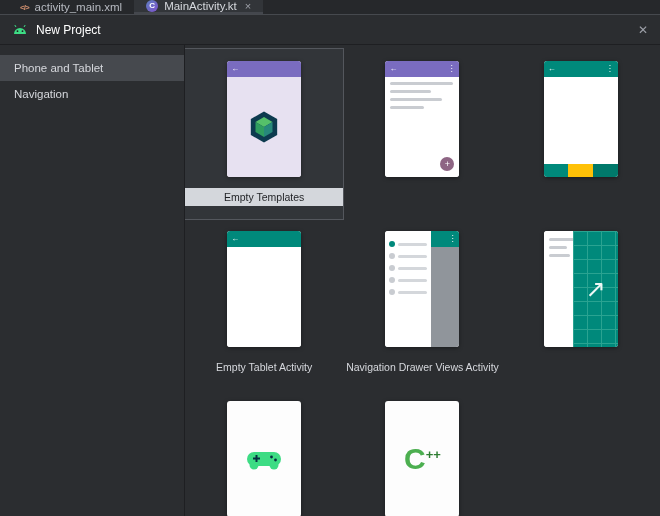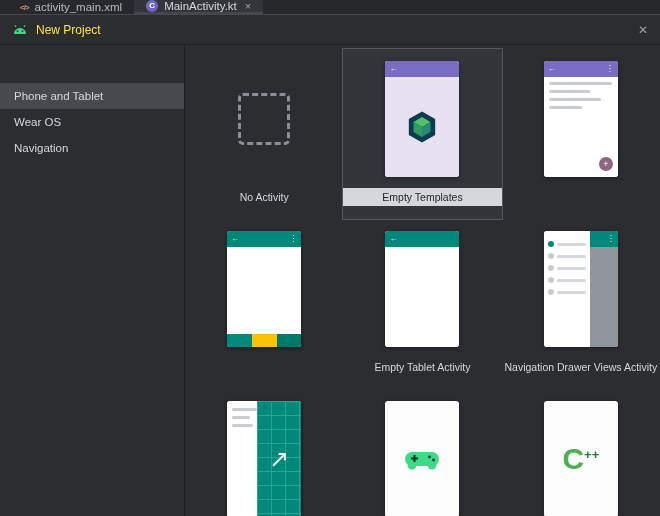--- a/index.html
+++ b/index.html
@@ -13,30 +13,30 @@
   .tab.active { background:#323539; color:#d5d8dd; border-bottom:2px solid #44474d; }
   .tab-close { color:#9da0a8; font-size:11px; margin-left:2px; }
   .xml-icon { color:#cf8e6d; font-size:8px; font-weight:bold; letter-spacing:-1px; }
   .kt-icon { width:12px; height:12px; border-radius:50%; background:linear-gradient(135deg,#5c7fbe,#7f52cc);
              color:#fff; font-size:8px; line-height:12px; text-align:center; font-weight:bold; }
 
   
   .dialog { flex:1; display:flex; flex-direction:column; background:#2b2d30; border-top:1px solid #46494e; }
   .dlg-header { height:30px; display:flex; align-items:center; gap:8px; padding:0 12px;
                 border-bottom:1px solid #1e1f22; position:relative; }
-  .dlg-title { font-size:12px; color:#fde047; }
+  .dlg-title { font-size:12px; color:#ffffff; }
   .dlg-close { position:absolute; right:12px; color:#9da0a8; font-size:12px; cursor:pointer; }
 
   .dlg-body { flex:1; display:flex; min-height:0; }
 
   
   .sidebar { width:185px; border-right:1px solid #1e1f22; padding-top:10px; flex:none; }
   .sb-header { padding:4px 14px 8px; color:#7f838b; font-size:11.5px; }
   .sb-item { height:26px; line-height:26px; padding:0 14px; font-size:11.5px; color:#d6d8dd; cursor:pointer; }
-  .sb-item.selected { background:#46494e;margin-top:28px; }
+  .sb-item.selected { background:#46494e; }
 
   
   .main { flex:1; overflow:hidden; padding-top:4px; display:grid;
           grid-template-columns:repeat(3,1fr); grid-template-rows:170px 170px 200px; }
   .cell { display:flex; flex-direction:column; align-items:center; padding-top:6px; }
   .preview-wrap { height:128px; display:flex; align-items:center; justify-content:center; width:100%; }
   .card-label { height:18px; line-height:18px; font-size:10.5px; color:#d6d8dd; margin-top:5px;
                 white-space:nowrap; text-align:center; }
   .cell.selected { background:#323539; outline:1px solid #54575d; }
   .cell.selected .card-label { align-self:stretch; background:#d4d7dc; color:#1f2124; }
@@ -118,32 +118,25 @@
         <circle cx="10.5" cy="7.2" r="0.9" fill="#1e1f22"></circle>
       </svg>
       <span class="dlg-title">New Project</span>
       <span class="dlg-close">✕</span>
     </div>
 
     <div class="dlg-body">
 
       <div class="sidebar">
         <div class="sb-item selected">Phone and Tablet</div>
-        <div class="sb-item">Wear OS</div>
         <div class="sb-item">Navigation</div>
       </div>
 
       <div class="main">
 
-        <div class="cell">
-          <div class="preview-wrap">
-            <div class="dashed-box"></div>
-          </div>
-          <div class="card-label">No Activity</div>
-        </div>
 
         <div class="cell selected">
           <div class="preview-wrap">
             <div class="phone">
               <div class="ph-header purple">
                 <span class="glyph">←</span>
                 <span></span>
               </div>
               <div class="ph-body lavender">
                 <svg width="34" height="34" viewBox="0 0 24 24">

